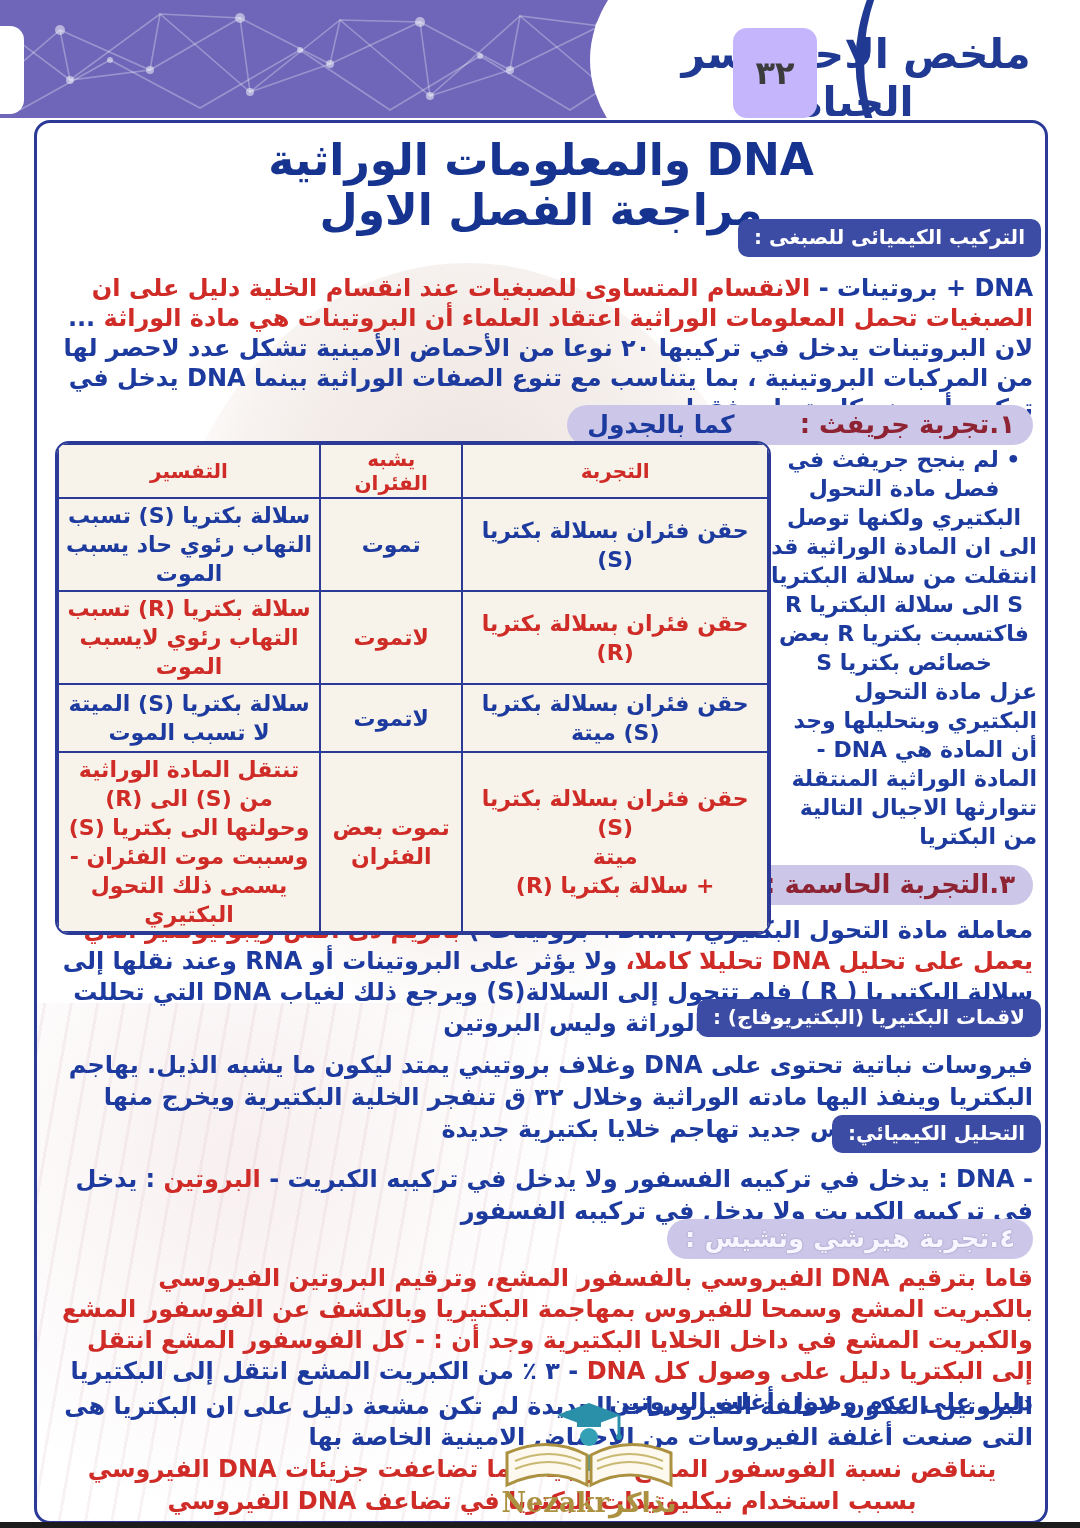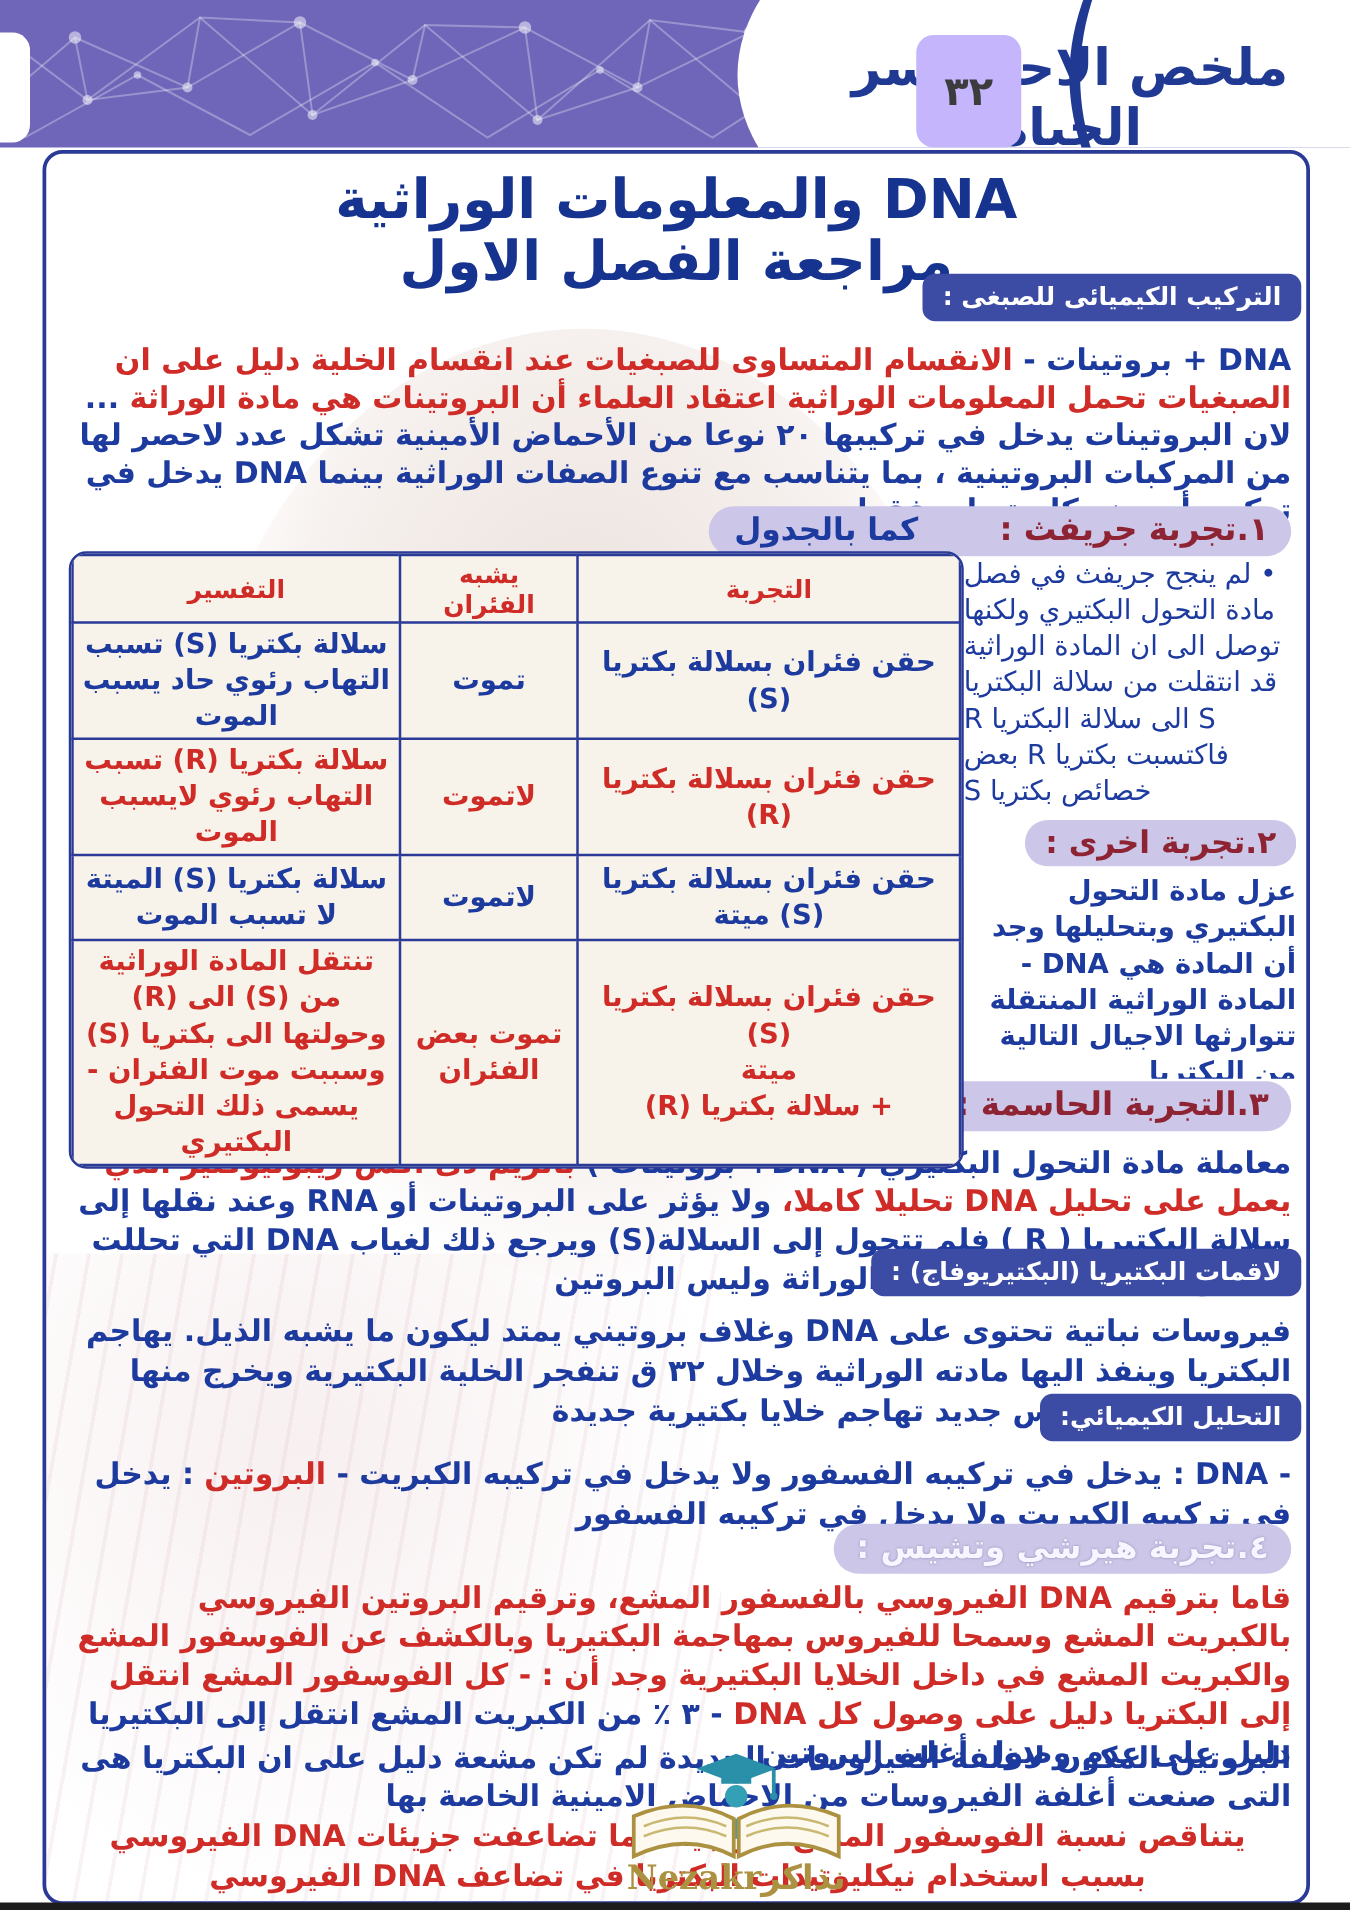--- a/index.html
+++ b/index.html
@@ -57,21 +57,21 @@
   table.grif{border-collapse:collapse;width:100%;direction:rtl;}
   table.grif td,table.grif th{border:2px solid var(--border-blue);text-align:center;vertical-align:middle;font-weight:bold;padding:2px 6px;}
   table.grif th{color:#cf2b27;font-size:20px;height:40px;}
   table.grif td{font-size:22px;line-height:29px;}
   .col-exp{width:300px;} .col-state{width:130px;} .col-expl{width:254px;}
   .r1{height:92px;} .r2{height:90px;} .r3{height:68px;} .r4{height:104px;}
   .r4 td{border-right-color:var(--green);border-left-color:var(--green);}
   .pre{white-space:pre-line;}
 
   .sidebar{position:absolute;right:8px;top:322px;width:266px;height:418px;overflow:hidden;direction:rtl;z-index:2;}
-  .sidebar .bullet{font-weight:normal;color:var(--ink-blue);font-size:22px;line-height:29px;text-align:left;}
+  .sidebar .bullet{font-weight:bold;color:var(--ink-blue);font-size:22px;line-height:29px;text-align:center;}
   .sb-pill{display:inline-block;background:var(--lavender);color:var(--maroon);font-weight:bold;font-size:25px;padding:3px 16px 5px;border-radius:18px;margin:8px 0 6px;}
   .sidebar .sbpara{font-weight:bold;color:var(--ink-blue);font-size:22px;line-height:29px;text-align:right;}
 
   .logo{position:absolute;left:452px;top:1278px;width:200px;height:118px;z-index:6;text-align:center;}
   .logo-text{font-size:27px;font-weight:bold;color:var(--khaki);direction:rtl;margin-top:-6px;}
   .logo-text .lat{font-family:"DejaVu Serif", serif;}
 </style>
 </head>
 <body>
 
@@ -167,21 +167,20 @@
         <td class="red pre">تموت بعض
 الفئران</td>
         <td class="red">تنتقل المادة الوراثية من (S) الى (R) وحولتها الى بكتريا (S) وسببت موت الفئران - يسمى ذلك التحول البكتيري</td>
       </tr>
     </tbody>
       </table>
   </div>
 
   <div class="sidebar">
     <div class="bullet">• لم ينجح جريفث في فصل مادة التحول البكتيري ولكنها توصل الى ان المادة الوراثية قد انتقلت من سلالة البكتريا S الى سلالة البكتريا R فاكتسبت بكتريا R بعض خصائص بكتريا S</div>
-    <div class="sb-pill">٢.تجربة اخرى :</div>
     <div class="sbpara">عزل مادة التحول البكتيري وبتحليلها وجد أن المادة هي DNA - المادة الوراثية المنتقلة تتوارثها الاجيال التالية من البكتريا</div>
   </div>
 
   <div class="pill-lav" style="top:742px;right:12px;">٣.التجربة الحاسمة :</div>
 
   <div class="para" style="top:792px;right:12px;left:14px;font-size:24px;line-height:31px;">
     <span class="blue">معاملة مادة التحول البكتيري ( DNA+ بروتينات ) </span><span class="red">بانزيم دى اكس ريبونيوكليز الذي يعمل على تحليل DNA تحليلا كاملا، </span><span class="blue">ولا يؤثر على البروتينات أو RNA وعند نقلها إلى سلالة البكتيريا ( R ) فلم تتحول إلى السلالة(S) ويرجع ذلك لغياب DNA التي تحللت مما يؤكد على أن DNA مادة الوراثة وليس البروتين</span>
   </div>
 
   <div class="hdr-blue" style="top:876px;text-align:right;">لاقمات البكتيريا (البكتيريوفاج) :</div>

